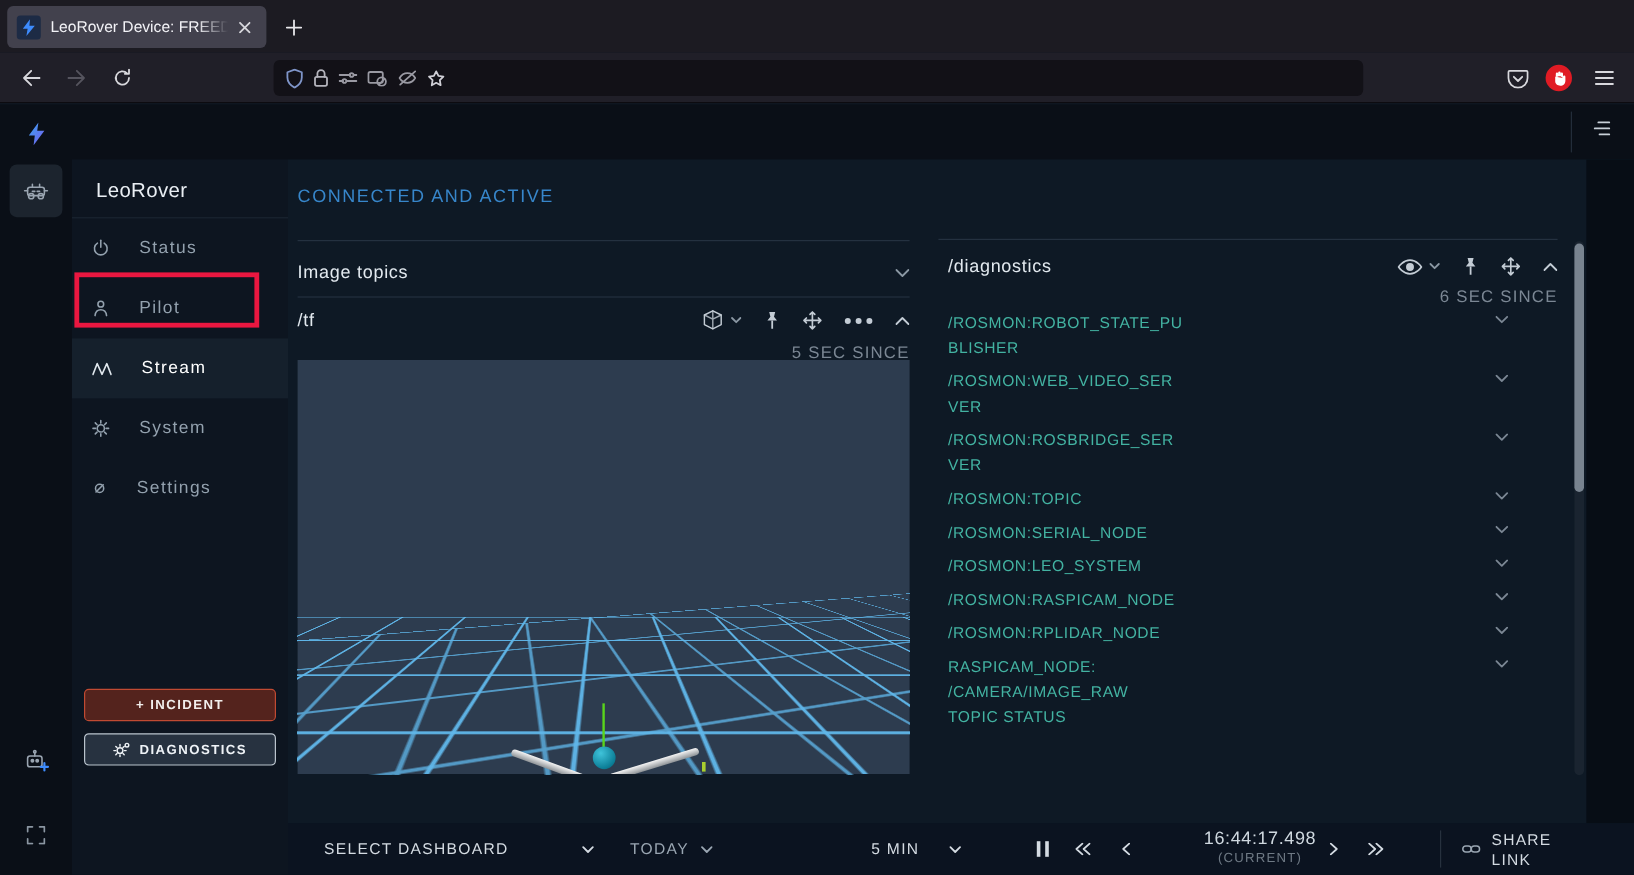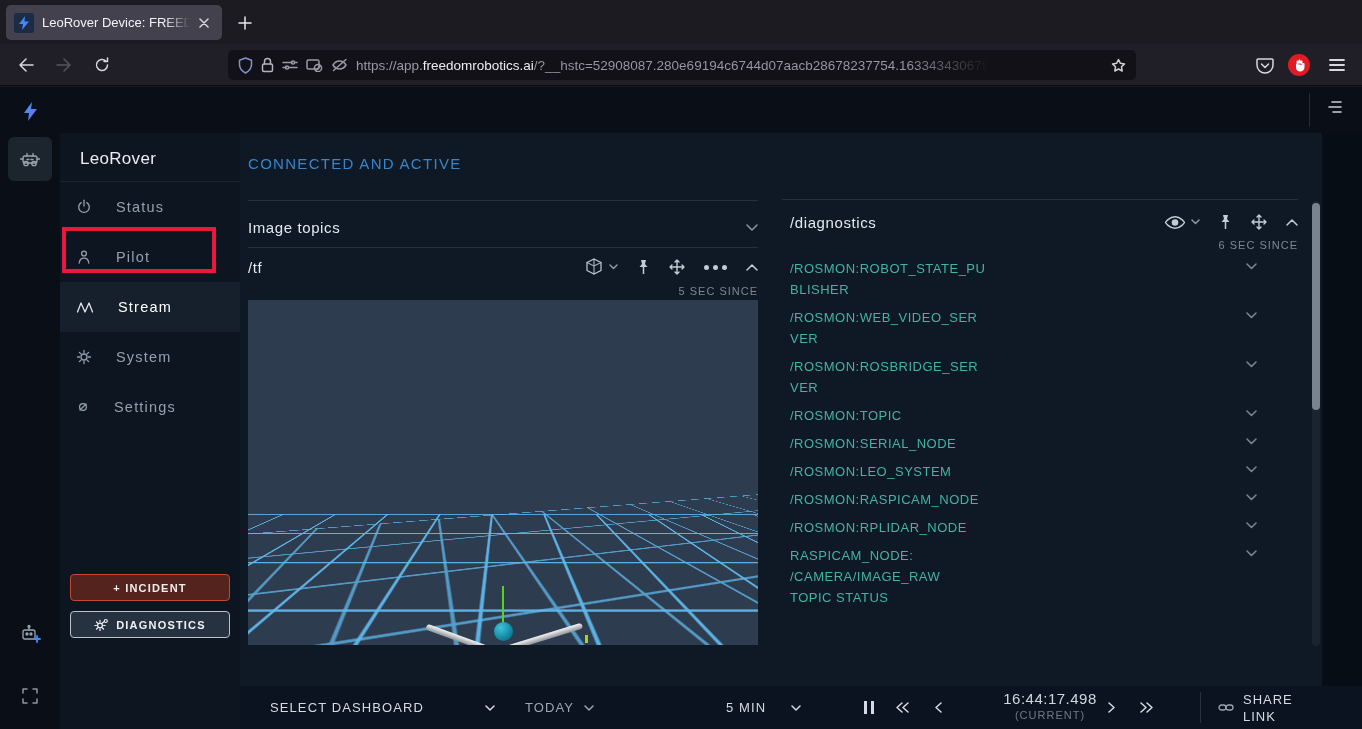--- a/index.html
+++ b/index.html
@@ -56,21 +56,21 @@
 
   
   .annotation { position:absolute; left:62px; top:227px; width:154px; height:46px; border:4px solid #ea1740; z-index:50; }
 
   
   .main { position:absolute; left:240px; top:46px; width:1122px; height:553px; background:#0e1925; }
   .right-gutter { position:absolute; left:1082px; top:0; width:40px; height:553px; background:#070d15; }
   .status-header { position:absolute; left:8px; top:22px; color:#3786ca; font-size:15px; letter-spacing:1.3px; }
   .hdiv { position:absolute; height:1px; background:#243140; }
   .row-label { color:#e2e9ef; font-size:15px; letter-spacing:.6px; }
-  .since { position:absolute; color:#7b8794; font-size:11px; letter-spacing:1px; }
+  .since { position:absolute; color:#7b8794; font-size:14px; letter-spacing:1px; }
 
   .panel-icons { position:absolute; display:flex; align-items:center; gap:19px; }
   .dots { display:flex; gap:4px; }
   .dots i { width:5px; height:5px; border-radius:50%; background:#c3ccd5; }
 
   
   .diag-row { position:relative; width:470px; margin-bottom:7px; }
   .diag-label { width:196px; color:#43b3a2; font-size:13px; letter-spacing:.5px; line-height:21px; }
   .diag-row.ba .diag-label { word-break:break-all; }
   .diag-chevron { position:absolute; left:456px; top:5px; }
@@ -175,21 +175,20 @@
             <circle cx="12" cy="10" r="3.6"></circle>
             <path d="M9.8 12.5l4.6-4.8"></path>
           </svg>
       </span>
       <span>
         <svg width="17" height="14" viewBox="0 0 17 14" class="ic" style="stroke:#9a9aa3">
             <path d="M2 7s2.4-4 6.5-4S15 7 15 7s-2.4 4-6.5 4S2 7 2 7z"></path>
             <path d="M2.5 12.5L15 1.5"></path>
           </svg>
       </span>
-      <span class="url-text"><span class="prefix">https://app.</span><span class="domain">freedomrobotics.ai</span><span class="tail">/?__hstc=52908087.280e69194c6744d07aacb28678237754.163343430679</span></span>
       <span>
         <svg width="15" height="15" viewBox="0 0 15 15" class="ic" style="stroke:#cfcfd6">
             <path d="M7.5 1.5l1.9 3.8 4.1.6-3 2.9.7 4.2-3.7-2-3.7 2 .7-4.2-3-2.9 4.1-.6z"></path>
           </svg>
       </span>
     </div>
 
     <div class="ext" style="right:84px">
       <svg width="18" height="17" viewBox="0 0 18 17" class="ic" style="stroke:#d8d8dd">
           <path d="M2 2h14c.6 0 1 .4 1 1v5a8 8 0 0 1-16 0V3c0-.6.4-1 1-1z"></path>

